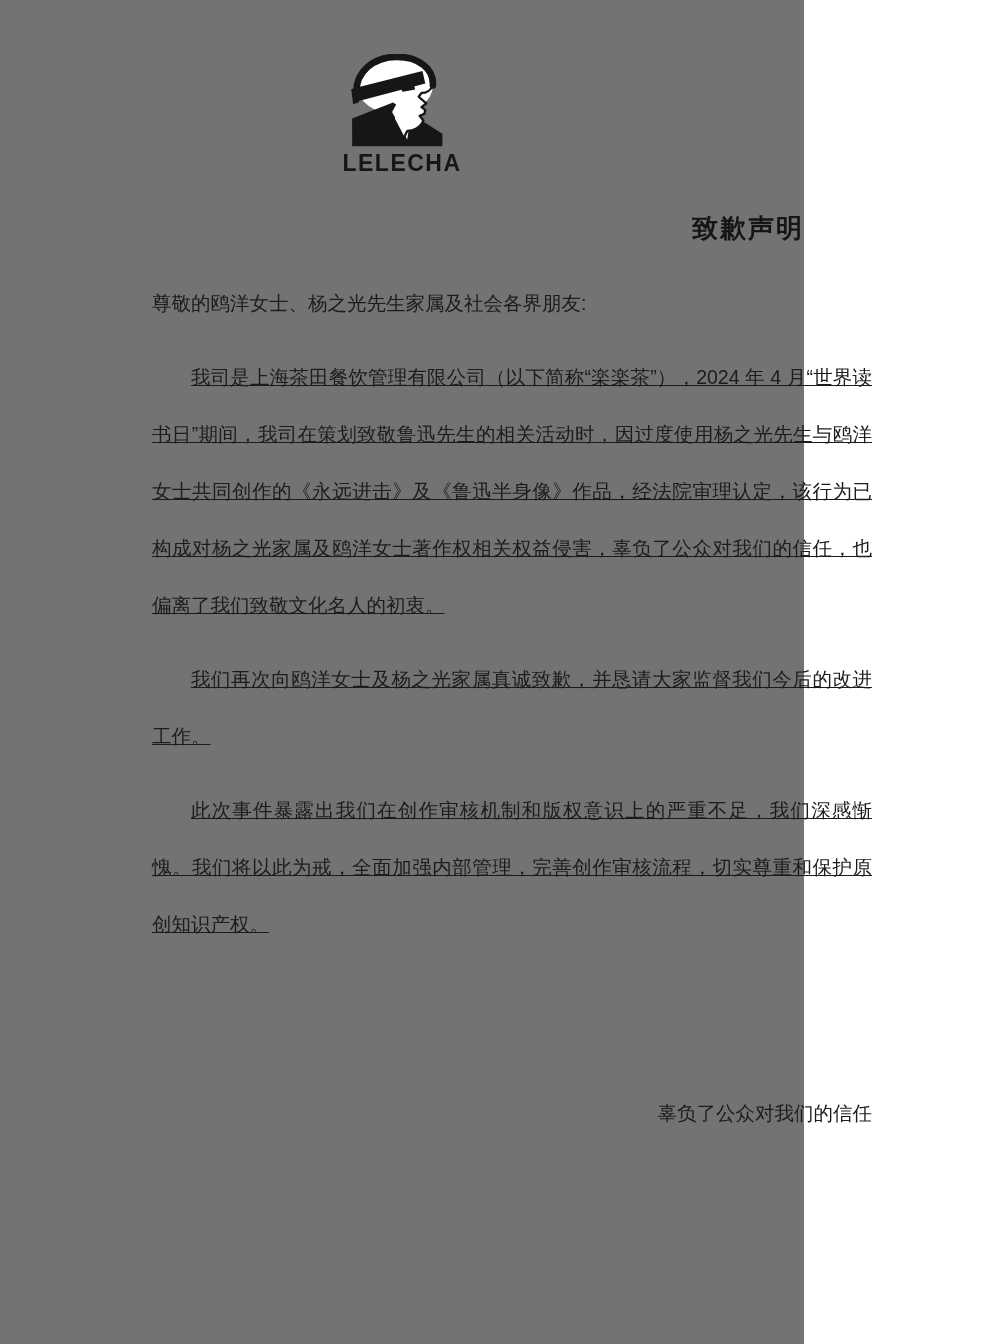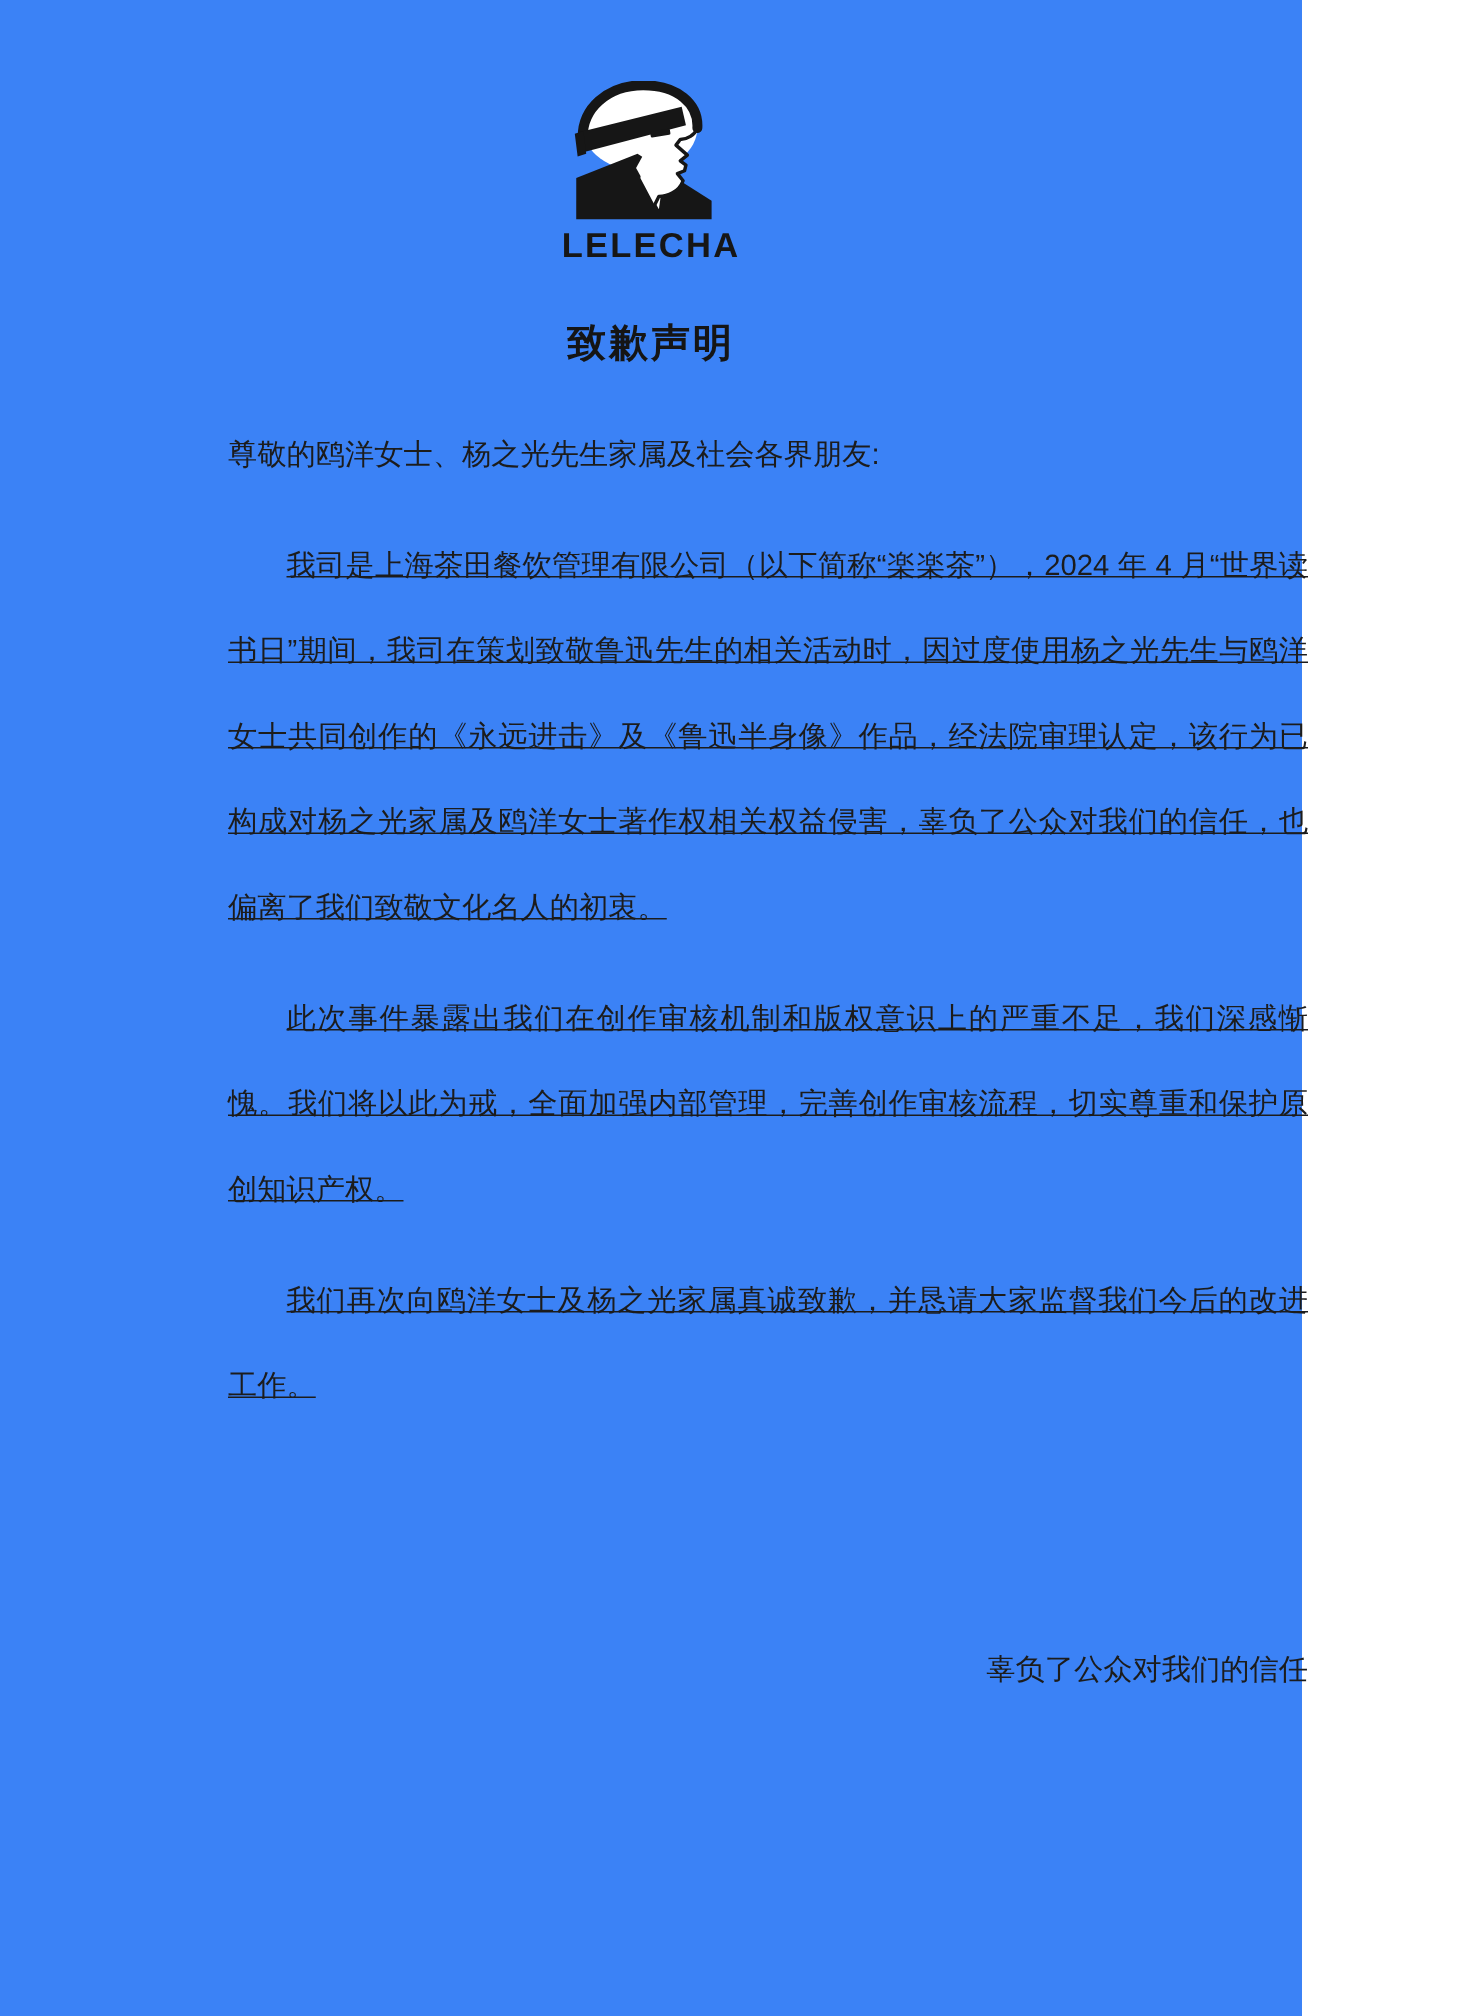--- a/index.html
+++ b/index.html
@@ -7,23 +7,23 @@
   html, body { background: #ffffff; }
   body {
     width: 984px;
     height: 1344px;
     margin: 0 auto;
     font-family: "Liberation Sans", "DejaVu Sans", sans-serif;
     color: #1c1c1c;
     overflow: hidden;
   }
   .page {
-    width: 868px;
+    width: 804px;
     height: 1344px;
-    background: #3b82f6;
+    background: #737373;
     position: relative;
   }
   
   .logo {
     padding-top: 54px;
     text-align: center;
   }
   .logo-icon {
     display: block;
     margin: 0 auto;
@@ -33,21 +33,21 @@
     margin-top: 3px;
     font-size: 23px;
     font-weight: 800;
     letter-spacing: 1.5px;
     line-height: 1;
     color: #161616;
   }
   
   .doc-title {
     margin-top: 37px;
-    text-align: center;
+    text-align: right;
     font-size: 26px;
     font-weight: 700;
     line-height: 1.25;
     letter-spacing: 2px;
     color: #151515;
   }
   
   .content {
     margin: 30px 112px 0 112px;
     width: 760px;
@@ -96,22 +96,22 @@
       <rect x="54" y="34.5" width="14" height="4.2" rx="1" transform="rotate(-9 61 36.5)" fill="#161616"></rect>
     </svg>
     <span class="logo-word">LELECHA</span>
   </div>
 
   <h1 class="doc-title">致歉声明</h1>
 
   <div class="content">
     <p class="salutation">尊敬的鸥洋女士、杨之光先生家属及社会各界朋友:</p>
     <p class="body-para">我司是上海茶田餐饮管理有限公司（以下简称“楽楽茶”），2024 年 4 月“世界读书日”期间，我司在策划致敬鲁迅先生的相关活动时，因过度使用杨之光先生与鸥洋女士共同创作的《永远进击》及《鲁迅半身像》作品，经法院审理认定，该行为已构成对杨之光家属及鸥洋女士著作权相关权益侵害，辜负了公众对我们的信任，也偏离了我们致敬文化名人的初衷。</p>
+    <p class="body-para">我们再次向鸥洋女士及杨之光家属真诚致歉，并恳请大家监督我们今后的改进工作。</p>
     <p class="body-para">此次事件暴露出我们在创作审核机制和版权意识上的严重不足，我们深感惭愧。我们将以此为戒，全面加强内部管理，完善创作审核流程，切实尊重和保护原创知识产权。</p>
-    <p class="body-para">我们再次向鸥洋女士及杨之光家属真诚致歉，并恳请大家监督我们今后的改进工作。</p>
   </div>
 
   <div class="closing">
     <p class="signature">辜负了公众对我们的信任</p>
 
   </div>
 
 </div>
 
 </body></html>

